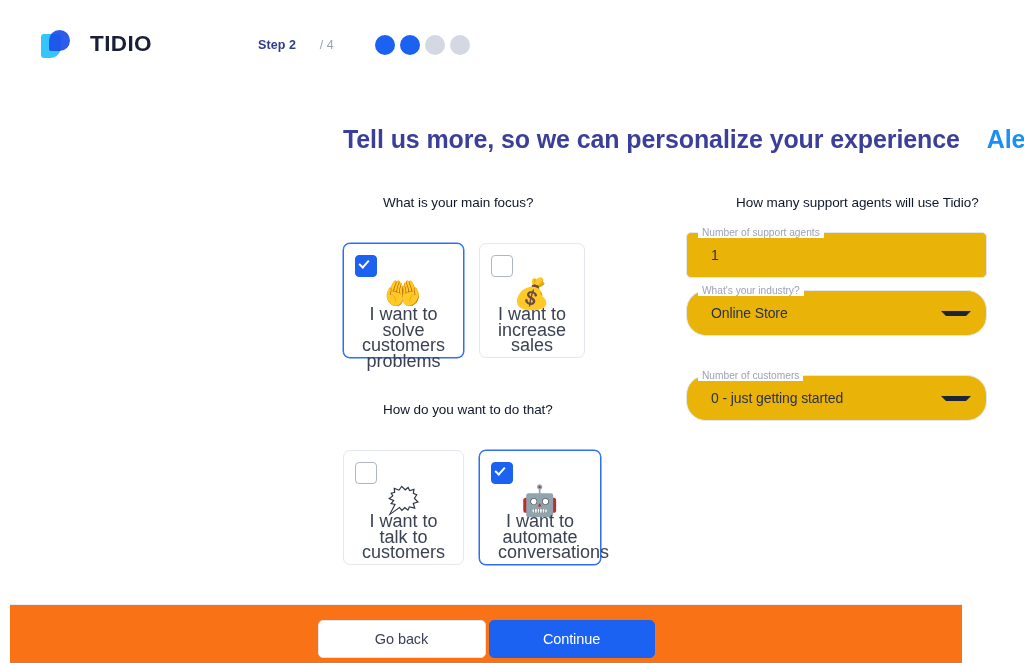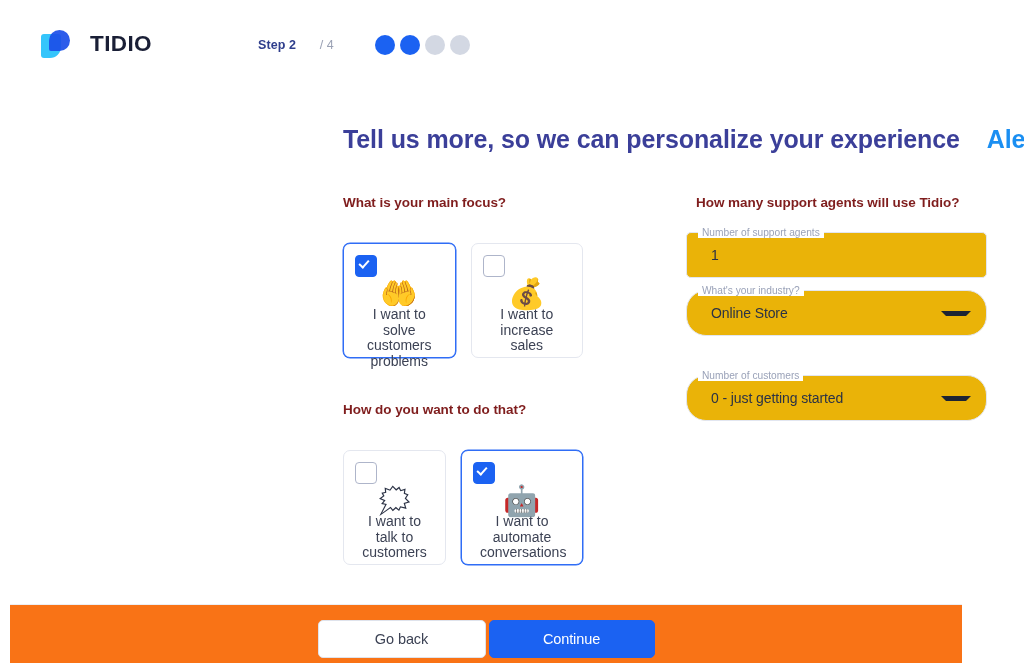--- a/index.html
+++ b/index.html
@@ -107,24 +107,25 @@
     white-space: nowrap;
   }
   .headline .uname { color: #1b8ff2; }
 
   
   .col-left  { position: absolute; left: 313px; top: 98px; width: 280px; }
   .col-right { position: absolute; left: 666px; top: 98px; width: 321px; }
 
   .q-label {
     font-size: 13.5px;
-    font-weight: 700;
+    font-weight: 400;
     letter-spacing: -.05px;
-    color: #7f1d1d;
+    color: #0f172a;
     white-space: nowrap;
+    margin-left: 40px;
   }
 
   
   .card-row {
     display: flex;
     gap: 15px;
     margin-top: 13px;
   }
 
   .opt-card {
@@ -173,21 +174,21 @@
     font-size: 30px;
     line-height: 34px;
     height: 34px;
   }
 
   .opt-text {
     margin-top: 6px;
     width: 100%;
     padding: 0 8px;
     text-align: center;
-    font-size: 14px;
+    font-size: 18px;
     line-height: 15.5px;
     color: #3c4254;
   }
 
   
   .field {
     position: relative;
     height: 46px;
     border: 1px solid #e2e6f0;
     border-radius: 5px;

